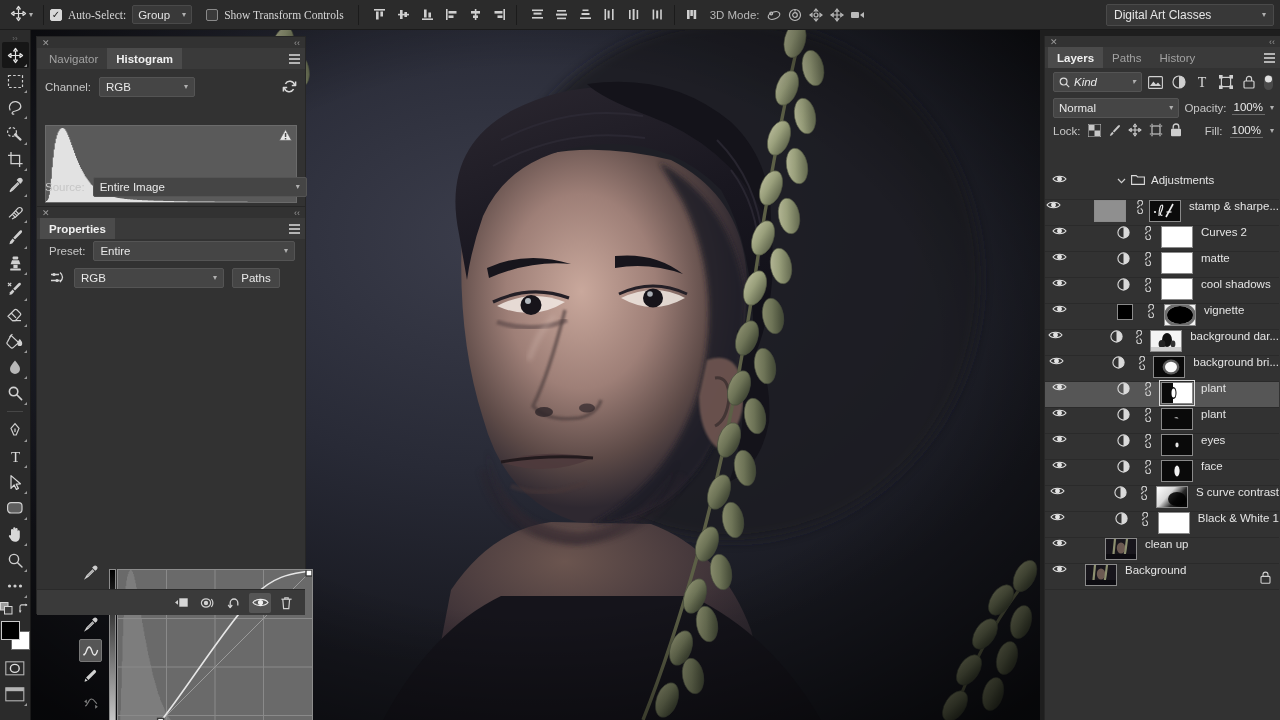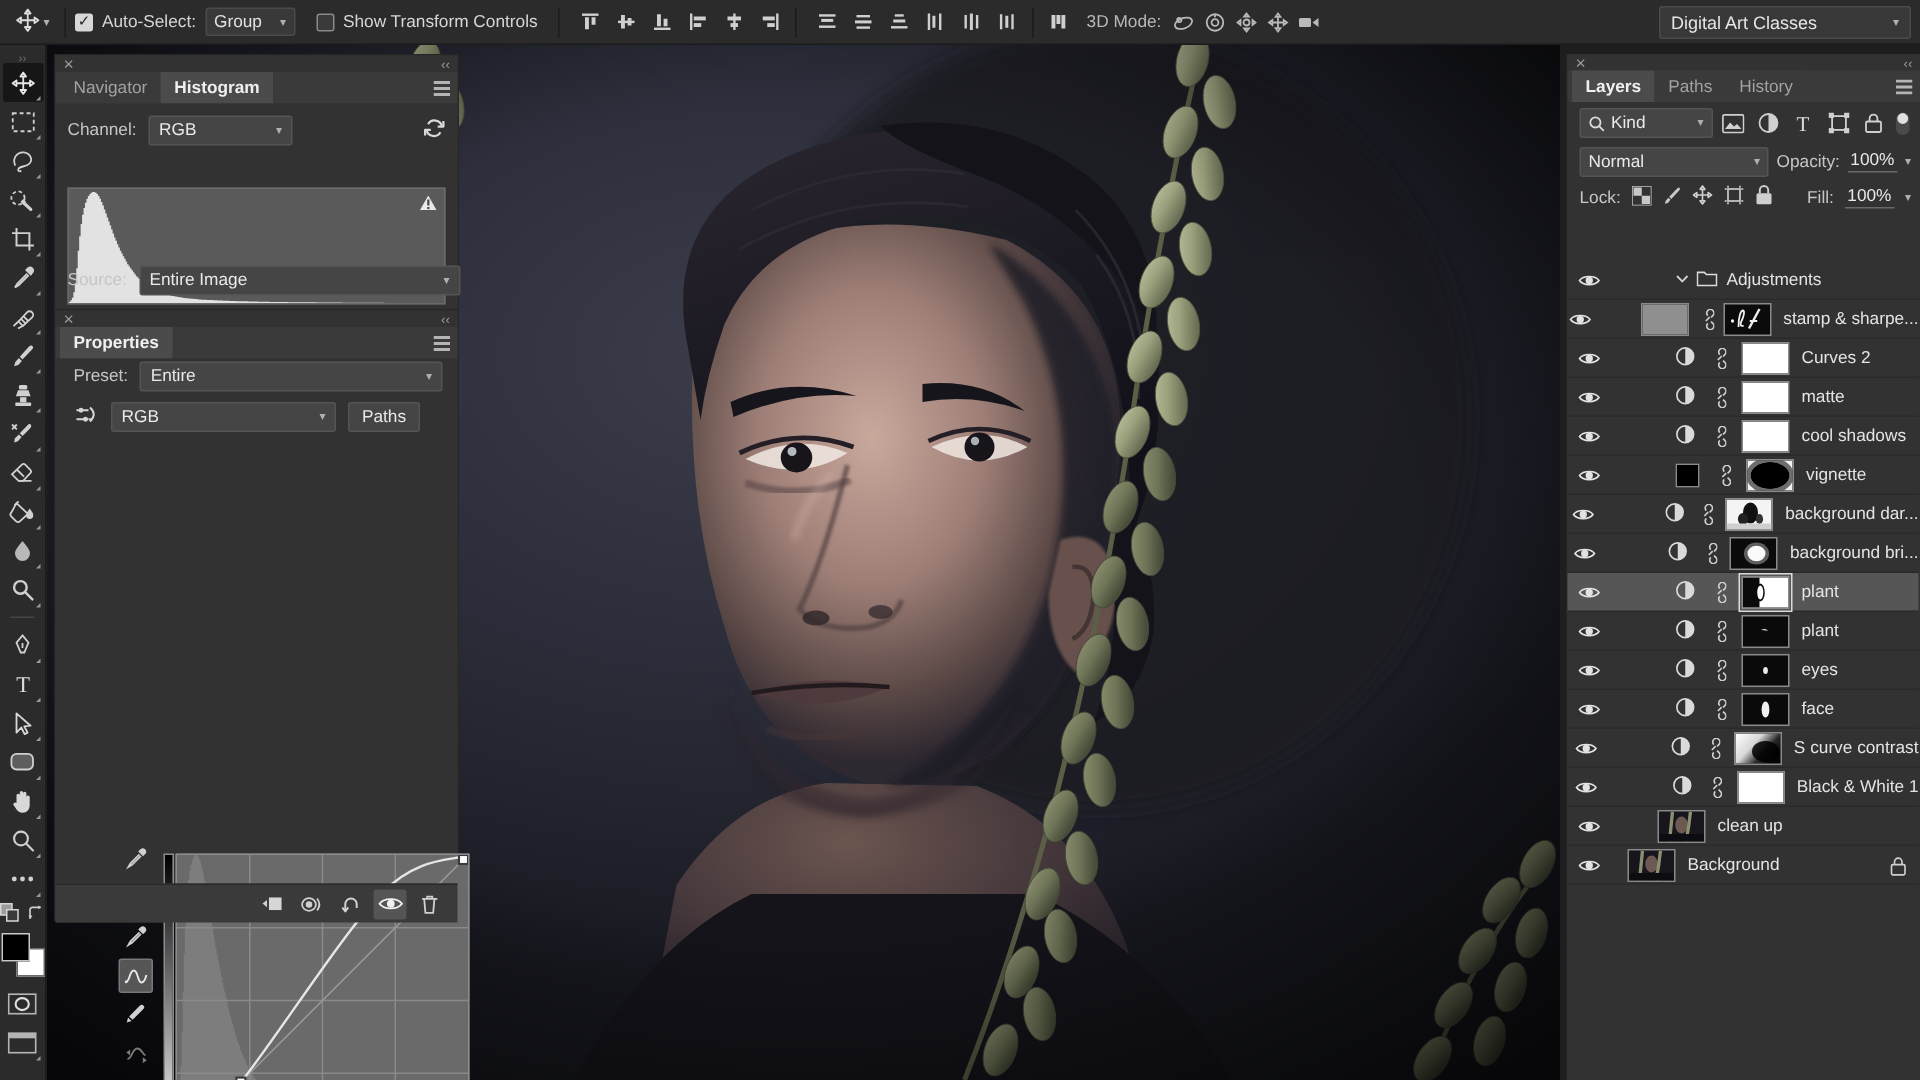--- a/index.html
+++ b/index.html
@@ -20,21 +20,21 @@
   }
   .ob-sep { width:1px; height:20px; background:#1b1b1b; margin:0 6px; }
   .tool-chip { display:flex; align-items:center; gap:2px; padding:0 4px; }
   .chev { font-size:8px; color:#b0b0b0; line-height:1; }
   .cbox {
     width:12px; height:12px; border:1px solid #8a8a8a; background:#3a3a3a;
     border-radius:2px; display:inline-flex; align-items:center; justify-content:center;
     font-size:10px; color:#e8e8e8; line-height:1;
   }
   .cbox.on { background:#d8d8d8; color:#1d1d1d; border-color:#d8d8d8; }
-  .ob-label { color:#d6d6d6; margin-left:6px; white-space:nowrap; }
+  .ob-label { color:#d6d6d6; margin-left:6px; white-space:nowrap;font-family:Liberation Serif, serif; }
   .mini-select {
     height:19px; background:#393939; border:1px solid #4a4a4a; border-radius:2px;
     display:flex; align-items:center; padding:0 5px; gap:12px; color:#e2e2e2;
     margin-left:6px;
   }
   .align-group { display:flex; align-items:center; gap:3px; margin-left:4px; }
   .ib {
     width:21px; height:21px; display:flex; align-items:center; justify-content:center;
     border-radius:2px;
   }
@@ -140,34 +140,35 @@
   .fbtn { width:22px; height:20px; display:flex; align-items:center; justify-content:center; border-radius:2px;}
   .fbtn.on { background:#555; }
 
   
   #panel-layers { left:1044px; top:36px; width:236px; height:684px; border-left:1px solid #262626;}
   #layers-filter { display:flex; align-items:center; padding:4px 6px 4px 8px; gap:5px; }
   #kind-select {
     height:20px; width:96px; background:#454545; border:1px solid #545454;
     border-radius:2px; display:flex; align-items:center; gap:4px; padding:0 5px;
     color:#e9e9e9;
+    font-style:italic;
   }
   .filt-icon { width:20px; height:20px; display:flex; align-items:center; justify-content:center;}
   .filt-toggle { width:11px; height:18px; display:flex; align-items:center; justify-content:center;}
   #blend-row { display:flex; align-items:center; padding:2px 6px 2px 8px; gap:5px; }
   #blend-select {
     height:20px; width:136px; background:#454545; border:1px solid #545454;
     border-radius:2px; display:flex; align-items:center; justify-content:space-between;
     padding:0 5px; color:#e9e9e9;
   }
   .num-field { color:#e9e9e9; border-bottom:1px solid #6a6a6a; padding:0 2px 1px; }
   #lock-row { display:flex; align-items:center; padding:3px 6px 4px 8px; gap:7px; }
   #layer-list { position:absolute; left:0; top:106px; width:234px; }
   .layer-row {
-    display:flex; align-items:center; height:26px;
+    display:flex; align-items:flex-start; height:26px;
     border-bottom:1px solid #2a2a2a; position:relative;
   }
   .layer-row.selected { background:#565656; }
   .eye-cell { width:28px; display:flex; align-items:center; justify-content:center; }
   .thumb-cell { display:flex; align-items:center; }
   .thumb { width:32px; height:22px; border:1px solid #8a8a8a; }
   .thumb.sel-outline { outline:1px solid #dcdcdc; outline-offset:1px; }
   .link-ic { width:13px; display:flex; align-items:center; justify-content:center; }
   .layer-name { margin-left:8px; color:#e4e4e4; font-size:11.5px; white-space:nowrap; }
   .grp-row .layer-name { margin-left:6px; }

